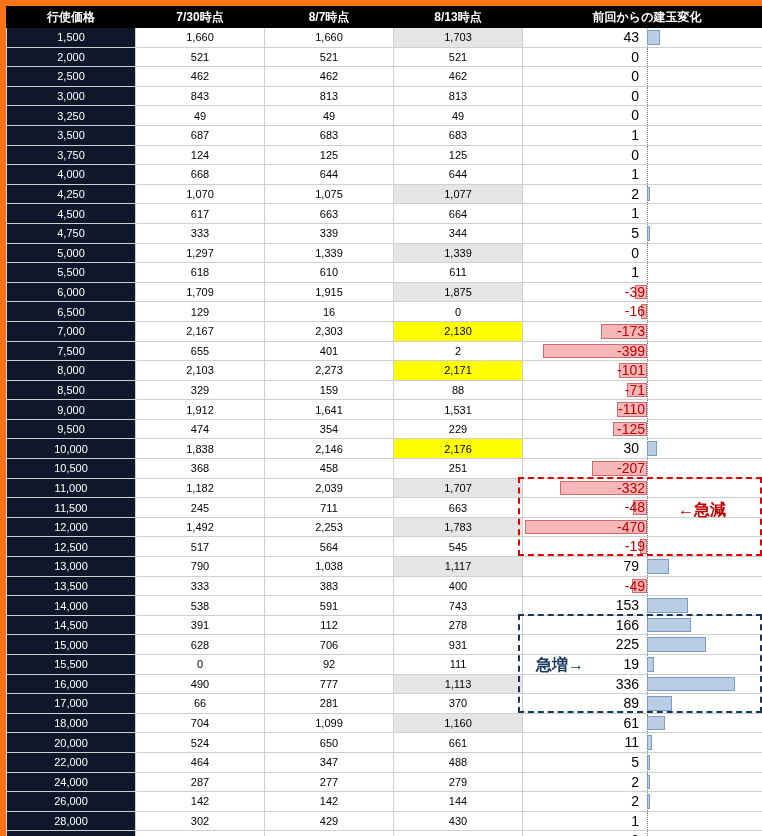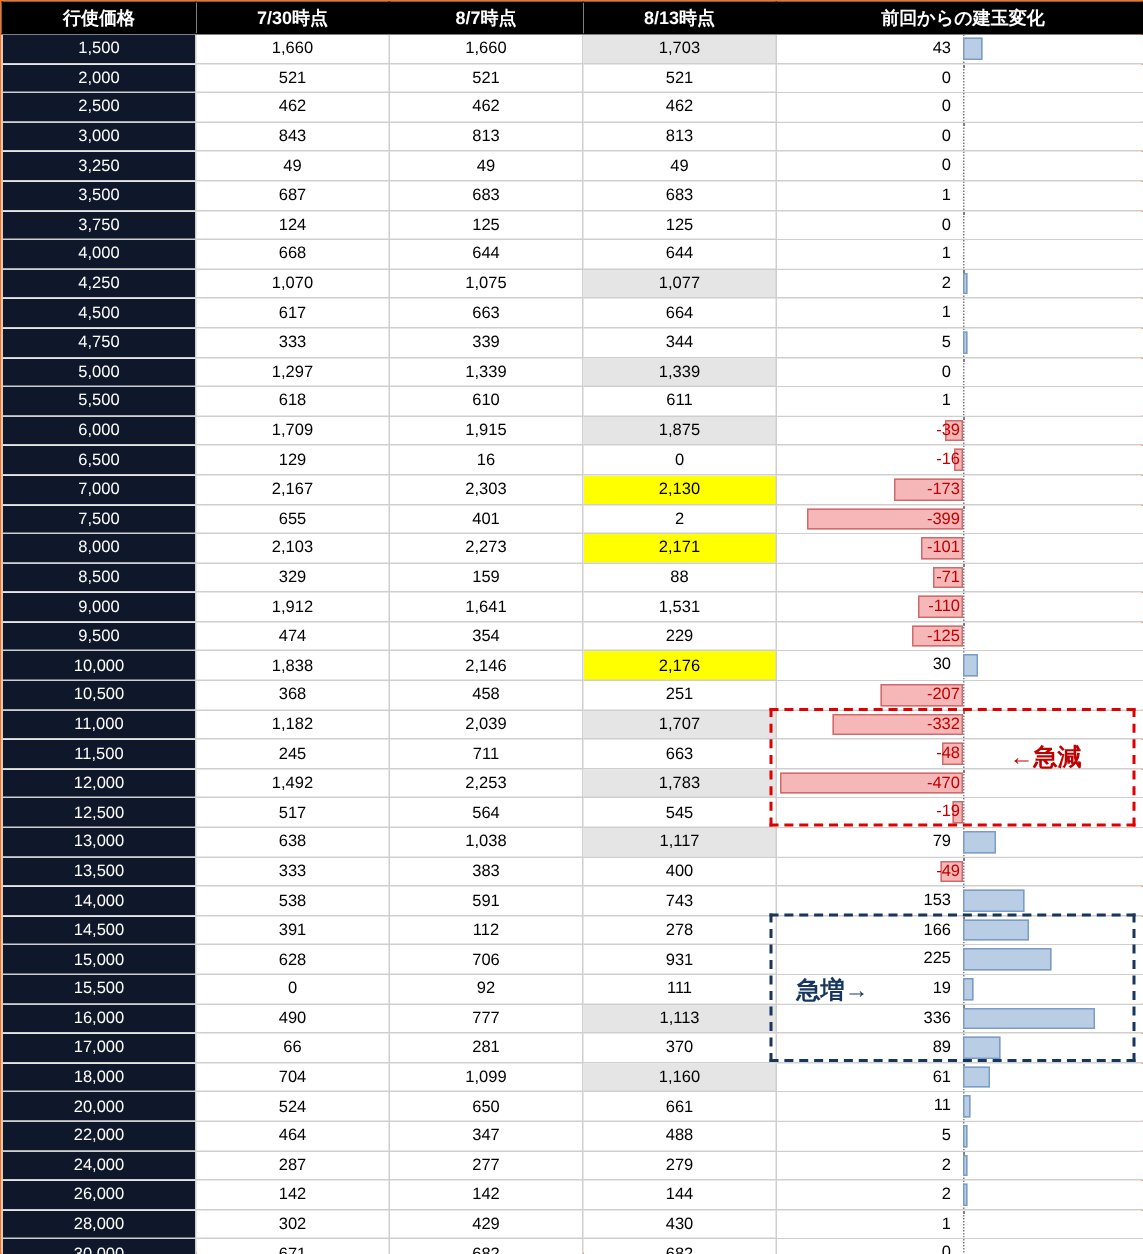--- a/index.html
+++ b/index.html
@@ -13,21 +13,21 @@
     font-family: "Liberation Sans", sans-serif;
     font-size: 11px;
     color: #000000;
     overflow: hidden;
   }
   #sheet {
     position: relative;
     width: 762px;
     height: 836px;
     box-sizing: border-box;
-    border: 1px solid #f97316;
+    border: 6px solid #f97316;
     background: #ffffff;
   }
   table.grid {
     border-collapse: collapse;
     width: 762px;
     table-layout: fixed;
   }
   table.grid td, table.grid th {
     border: 1px solid #cfcfcf;
     padding: 0;
@@ -96,21 +96,21 @@
   .bar.neg {
     right: 50%;
     background: #f5b7b7;
     border: 1px solid #d06b6b;
   }
   .chgval {
     position: absolute;
     top: 0;
     height: 18.6px;
     line-height: 18.6px;
-    font-size: 11px;
+    font-size: 14px;
     z-index: 3;
   }
   .chgval.pos { left: 50%; margin-left: -8px; transform: translateX(-100%); color: #000000; }
   .chgval.neg { left: 50%; margin-left: -2px; transform: translateX(-100%); color: #c00000; }
   
   .annot {
     position: absolute;
     box-sizing: border-box;
     z-index: 10;
     pointer-events: none;
@@ -484,21 +484,21 @@
           <td class="chg-cell">
             <div class="barwrap">
               <div class="zeroline"></div>
               <div class="bar neg" style="width: 5px;"></div>
               <span class="chgval neg">-19</span>
             </div>
           </td>
         </tr>
         <tr>
           <td class="strike">13,000</td>
-          <td class="num">638</td>
+          <td class="num">790</td>
           <td class="num">1,038</td>
           <td class="num hl-green">1,117</td>
           <td class="chg-cell">
             <div class="barwrap">
               <div class="zeroline"></div>
               <div class="bar pos" style="width: 20px;"></div>
               <span class="chgval pos">79</span>
             </div>
           </td>
         </tr>

